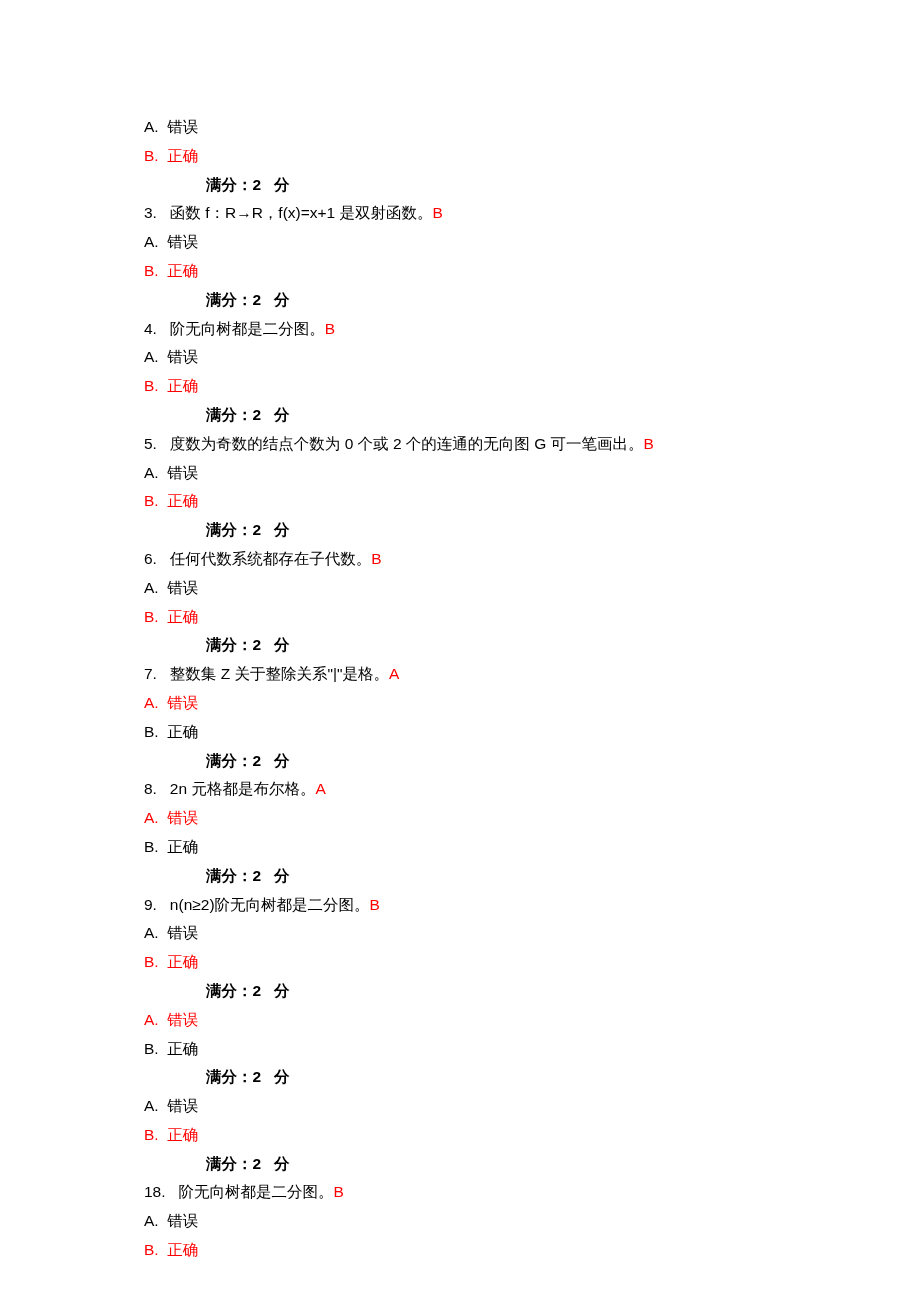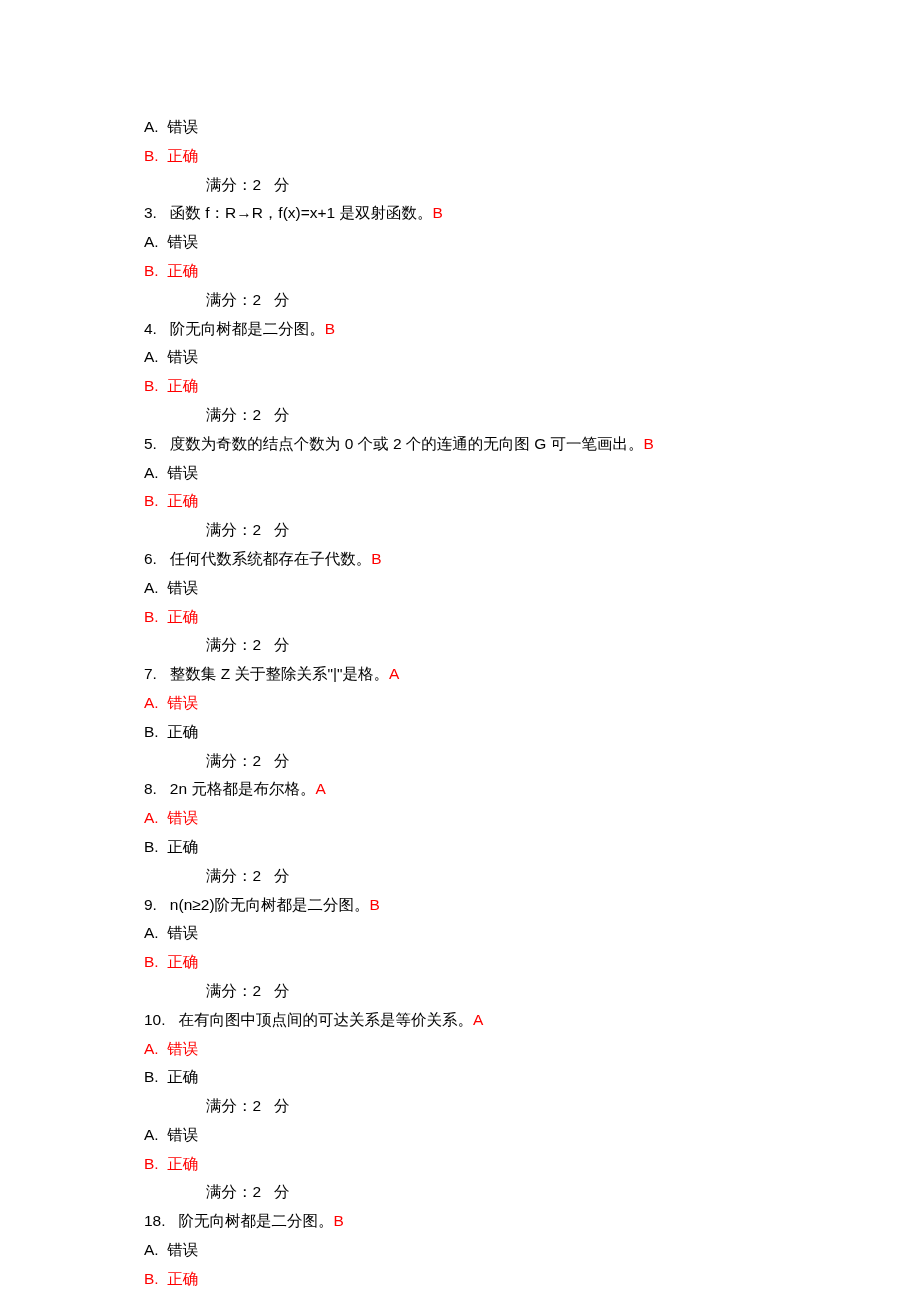--- a/index.html
+++ b/index.html
@@ -13,21 +13,21 @@
     font-family: "Microsoft YaHei", "SimSun", Arial, sans-serif;
     font-size: 15.5px;
     color: #000000;
     line-height: 28.8px;
     width: 700px;
   }
   .line {
     white-space: pre;
   }
   .red { color: #ff0000; }
-  .indent-score { padding-left: 62px; }
+  .indent-score { padding-left: 62px; font-weight: bold; }
 </style>
 </head>
 <body>
 
 <div class="page">
 
   <div class="line">A.  错误</div>
   <div class="line red">B.  正确</div>
   <div class="line indent-score">满分：2   分</div>
 
@@ -53,21 +53,20 @@
       <div class="line">B.  正确</div>
       <div class="line indent-score">满分：2   分</div>
       <div class="line"><span>8.   </span><span>2n 元格都是布尔格。</span><span class="red">A</span></div>
       <div class="line red">A.  错误</div>
       <div class="line">B.  正确</div>
       <div class="line indent-score">满分：2   分</div>
       <div class="line"><span>9.   </span><span>n(n≥2)阶无向树都是二分图。</span><span class="red">B</span></div>
       <div class="line">A.  错误</div>
       <div class="line red">B.  正确</div>
       <div class="line indent-score">满分：2   分</div>
-      <div class="line"><span>10.   </span><span>在有向图中顶点间的可达关系是等价关系。</span><span class="red">A</span></div>
       <div class="line red">A.  错误</div>
       <div class="line">B.  正确</div>
       <div class="line indent-score">满分：2   分</div>
       <div class="line">A.  错误</div>
       <div class="line red">B.  正确</div>
       <div class="line indent-score">满分：2   分</div>
       <div class="line"><span>18.   </span><span>阶无向树都是二分图。</span><span class="red">B</span></div>
       <div class="line">A.  错误</div>
       <div class="line red">B.  正确</div>
     </div>

